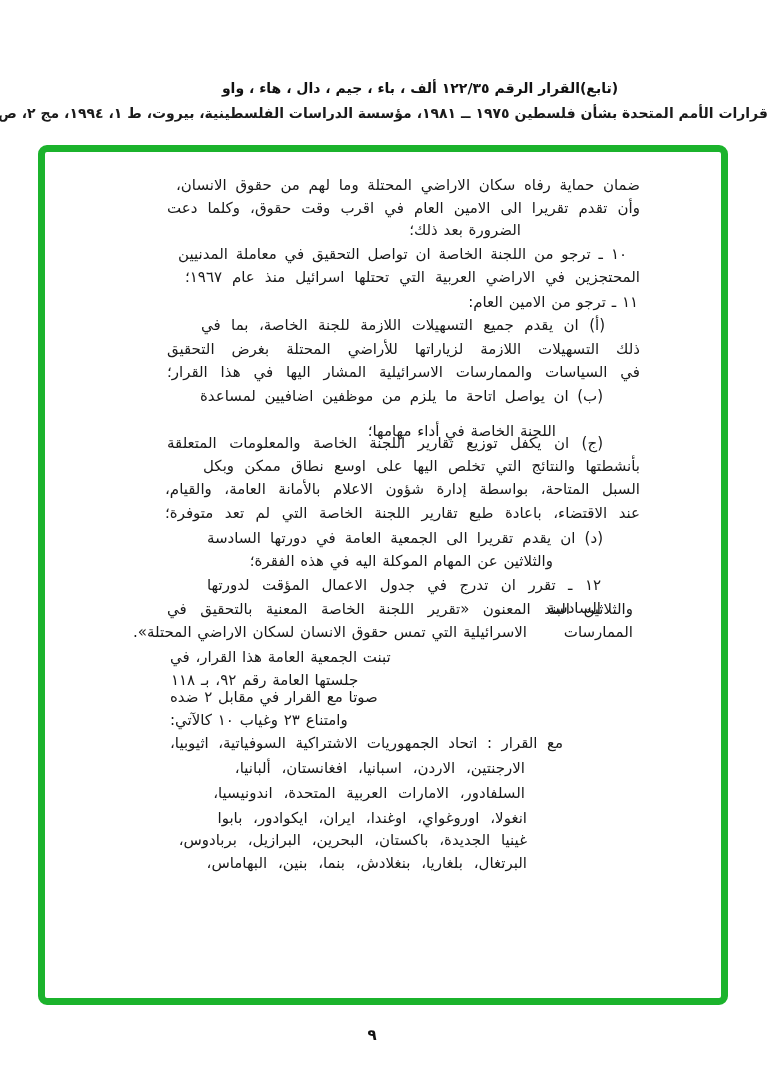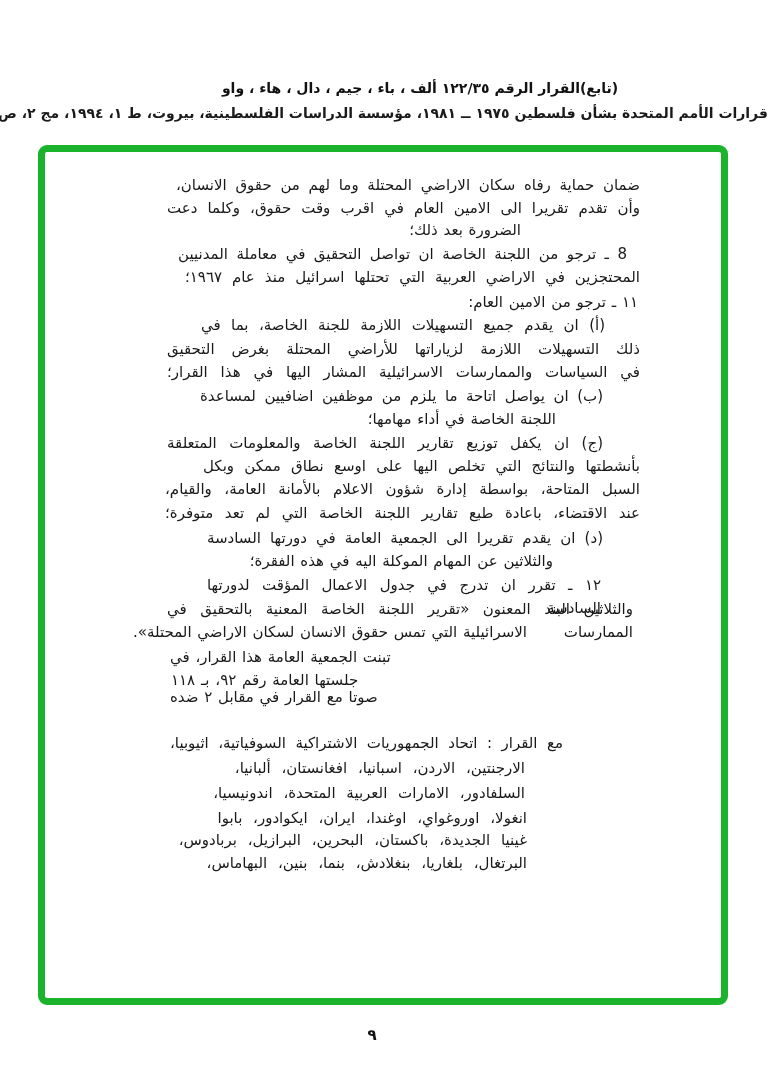--- a/index.html
+++ b/index.html
@@ -74,40 +74,41 @@
 
   <div class="header-source">قرارات الأمم المتحدة بشأن فلسطين ١٩٧٥ ــ ١٩٨١، مؤسسة الدراسات الفلسطينية، بيروت، ط ١، ١٩٩٤، مج ٢، ص١٨٤ - ١٩١</div>
 
   <div class="green-box" style="border-color: rgb(27, 179, 44);"></div>
 
   <div class="lines-layer">
 
   <div class="bline a-justify" style="top: 174px; left: 176px; right: 128px;">ضمان حماية رفاه سكان الاراضي المحتلة وما لهم من حقوق الانسان،</div>
       <div class="bline a-justify" style="top: 197px; left: 167px; right: 128px;">وأن تقدم تقريرا الى الامين العام في اقرب وقت حقوق، وكلما دعت</div>
       <div class="bline a-right" style="top: 219px; right: 247px;">الضرورة بعد ذلك؛</div>
-      <div class="bline a-justify" style="top: 243px; left: 178px; right: 141px;">8 ـ ترجو من اللجنة الخاصة ان تواصل التحقيق في معاملة المدنيين</div>
+      <div class="bline a-justify" style="top: 243px; left: 178px; right: 141px;">١٠ ـ ترجو من اللجنة الخاصة ان تواصل التحقيق في معاملة المدنيين</div>
       <div class="bline a-justify" style="top: 266px; left: 185px; right: 128px;">المحتجزين في الاراضي العربية التي تحتلها اسرائيل منذ عام ١٩٦٧؛</div>
       <div class="bline a-right" style="top: 291px; right: 130px;">١١ ـ ترجو من الامين العام:</div>
       <div class="bline a-justify" style="top: 314px; left: 201px; right: 163px;">(أ) ان يقدم جميع التسهيلات اللازمة للجنة الخاصة، بما في</div>
       <div class="bline a-justify" style="top: 338px; left: 167px; right: 128px;">ذلك التسهيلات اللازمة لزياراتها للأراضي المحتلة بغرض التحقيق</div>
       <div class="bline a-justify" style="top: 361px; left: 167px; right: 128px;">في السياسات والممارسات الاسرائيلية المشار اليها في هذا القرار؛</div>
       <div class="bline a-justify" style="top: 385px; left: 200px; right: 165px;">(ب) ان يواصل اتاحة ما يلزم من موظفين اضافيين لمساعدة</div>
-      <div class="bline a-right" style="top: 408px; right: 212px;">اللجنة الخاصة في أداء مهامها؛</div>
+      <div class="bline a-right" style="top: 420px; right: 212px;">اللجنة الخاصة في أداء مهامها؛</div>
       <div class="bline a-justify" style="top: 432px; left: 167px; right: 165px;">(ج) ان يكفل توزيع تقارير اللجنة الخاصة والمعلومات المتعلقة</div>
       <div class="bline a-justify" style="top: 455px; left: 167px; right: 128px; margin-left: 36px;">بأنشطتها والنتائج التي تخلص اليها على اوسع نطاق ممكن وبكل</div>
       <div class="bline a-justify" style="top: 478px; left: 165px; right: 128px;">السبل المتاحة، بواسطة إدارة شؤون الاعلام بالأمانة العامة، والقيام،</div>
       <div class="bline a-justify" style="top: 502px; left: 165px; right: 128px;">عند الاقتضاء، باعادة طبع تقارير اللجنة الخاصة التي لم تعد متوفرة؛</div>
       <div class="bline a-justify" style="top: 527px; left: 207px; right: 165px;">(د) ان يقدم تقريرا الى الجمعية العامة في دورتها السادسة</div>
       <div class="bline a-right" style="top: 550px; right: 215px;">والثلاثين عن المهام الموكلة اليه في هذه الفقرة؛</div>
       <div class="bline a-justify" style="top: 574px; left: 207px; right: 167px;">١٢ ـ تقرر ان تدرج في جدول الاعمال المؤقت لدورتها السادسة</div>
       <div class="bline a-justify" style="top: 598px; left: 167px; right: 135px;">والثلاثين البند المعنون «تقرير اللجنة الخاصة المعنية بالتحقيق في الممارسات</div>
       <div class="bline a-right" style="top: 621px; right: 241px;">الاسرائيلية التي تمس حقوق الانسان لسكان الاراضي المحتلة».</div>
       <div class="bline a-left" style="top: 646px; left: 170px;">تبنت الجمعية العامة هذا القرار، في</div>
       <div class="bline a-left" style="top: 669px; left: 171px;">جلستها العامة رقم ٩٢، بـ ١١٨</div>
       <div class="bline a-left" style="top: 686px; left: 170px;">صوتا مع القرار في مقابل ٢ ضده</div>
+      <div class="bline a-left" style="top: 709px; left: 170px;">وامتناع ٢٣ وغياب ١٠ كالآتي:</div>
       <div class="bline a-justify" style="top: 732px; left: 170px; right: 205px;">مع القرار :  اتحاد الجمهوريات الاشتراكية السوفياتية، اثيوبيا،</div>
       <div class="bline a-right loose" style="top: 757px; right: 243px;">الارجنتين، الاردن، اسبانيا، افغانستان، ألبانيا،</div>
       <div class="bline a-right loose" style="top: 782px; right: 243px;">السلفادور، الامارات العربية المتحدة، اندونيسيا،</div>
       <div class="bline a-right loose" style="top: 807px; right: 241px;">انغولا، اوروغواي، اوغندا، ايران، ايكوادور، بابوا</div>
       <div class="bline a-right loose" style="top: 829px; right: 241px;">غينيا الجديدة، باكستان، البحرين، البرازيل، بربادوس،</div>
       <div class="bline a-right loose" style="top: 852px; right: 241px;">البرتغال، بلغاريا، بنغلادش، بنما، بنين، البهاماس،</div>
     </div>
 
   <div class="page-number">٩</div>
 

